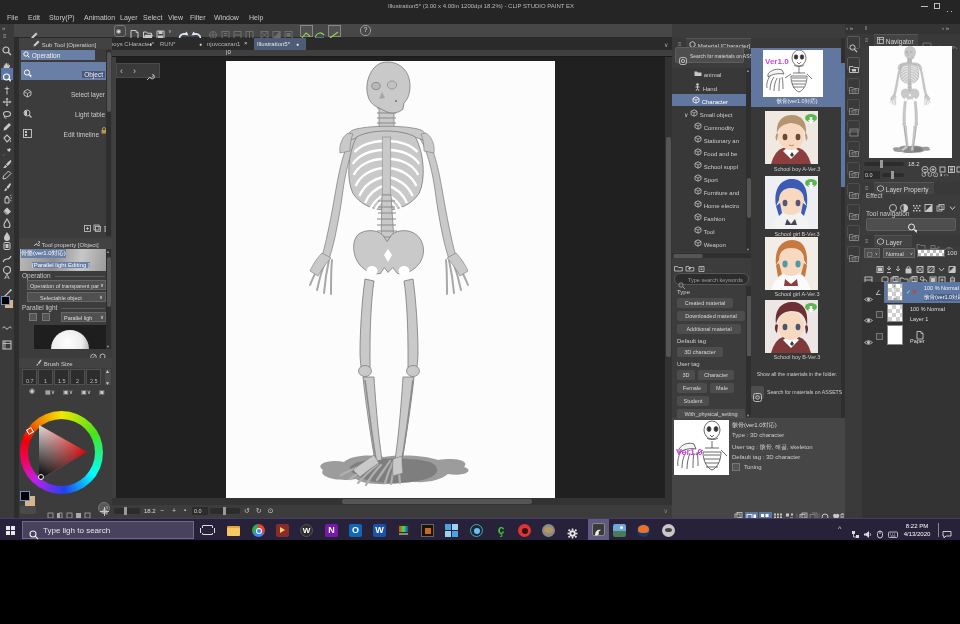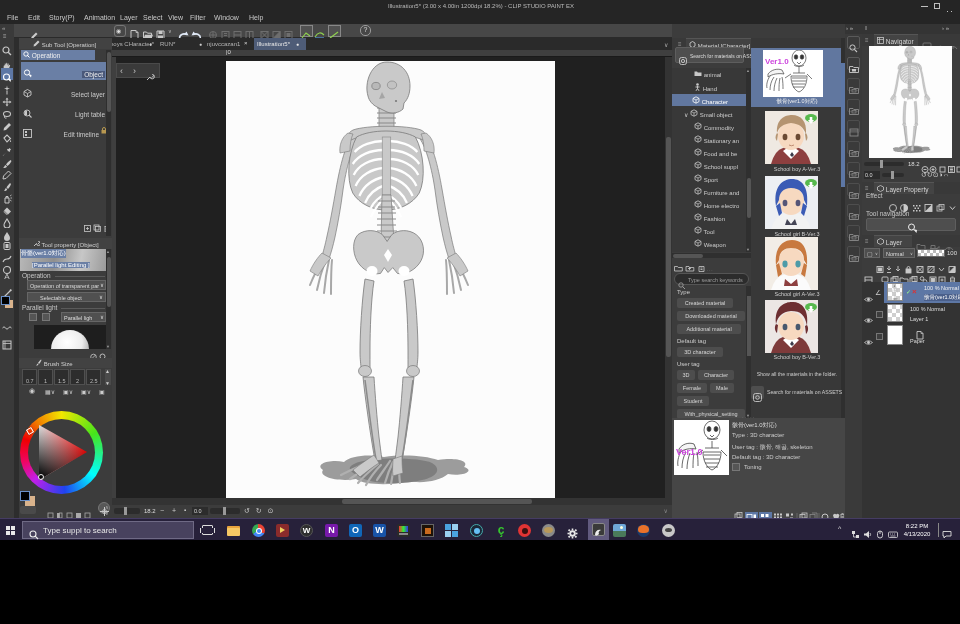--- a/index.html
+++ b/index.html
@@ -1083,21 +1083,21 @@
       <div class="abs" style="left:5px;top:0;width:4px;height:4px;background:#e8e8e8;"></div>
       <div class="abs" style="left:0;top:5px;width:4px;height:4px;background:#e8e8e8;"></div>
       <div class="abs" style="left:5px;top:5px;width:4px;height:4px;background:#e8e8e8;"></div>
     </div>
 
     <div class="abs" style="left:22px;top:2px;width:172px;height:18px;background:#48425e;border:1px solid #6f6a85;">
       <span class="abs" style="left:6px;top:4px;"><svg width="10" height="10">
           <circle cx="4" cy="4" r="3" fill="none" stroke="#eee" stroke-width="1.1"></circle>
           <path d="M6.2 6.2 L9 9" stroke="#eee" stroke-width="1.2"></path>
         </svg></span>
-      <span class="abs" style="left:20px;top:4px;font-size:8px;color:#e6e6e6;">Type suppl to search</span>
+      <span class="abs" style="left:20px;top:4px;font-size:8px;color:#e6e6e6;">Type ligh to search</span>
     </div>
 
     <div class="abs" style="left:202px;top:6px;width:11px;height:10px;border:1px solid #ddd;border-radius:1px;">
       <div class="abs" style="left:-3px;top:2px;width:3px;height:5px;background:#27213a;border-left:1px solid #ddd;"></div>
       <div class="abs" style="right:-3px;top:2px;width:3px;height:5px;background:#27213a;border-right:1px solid #ddd;"></div>
     </div>
 
     <div id="tbicons">
       <div class="abs" style="left:227px;top:7px;width:13px;height:10px;">
         <div class="abs" style="left:0;top:0;width:13px;height:3px;background:#e8a33d;border-radius:1px 1px 0 0;"></div>

